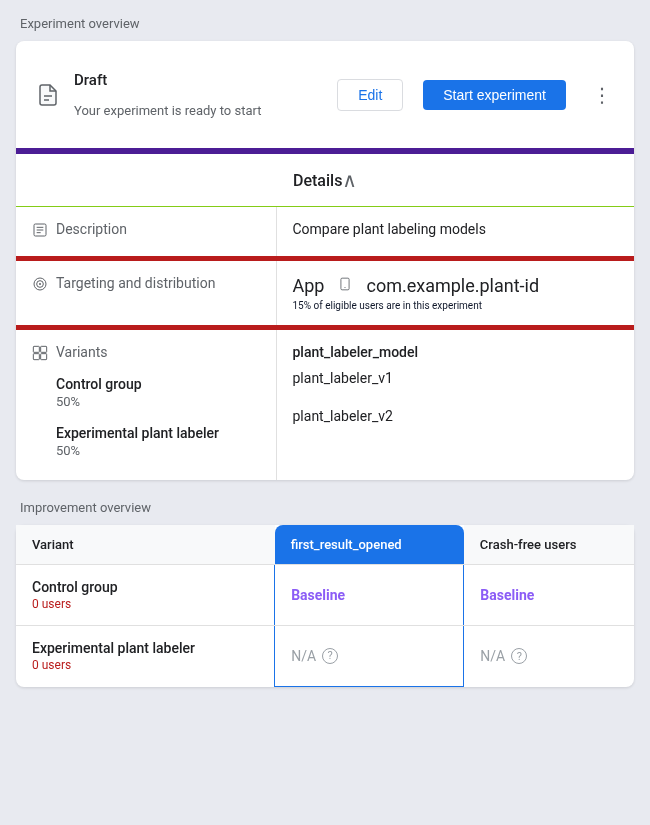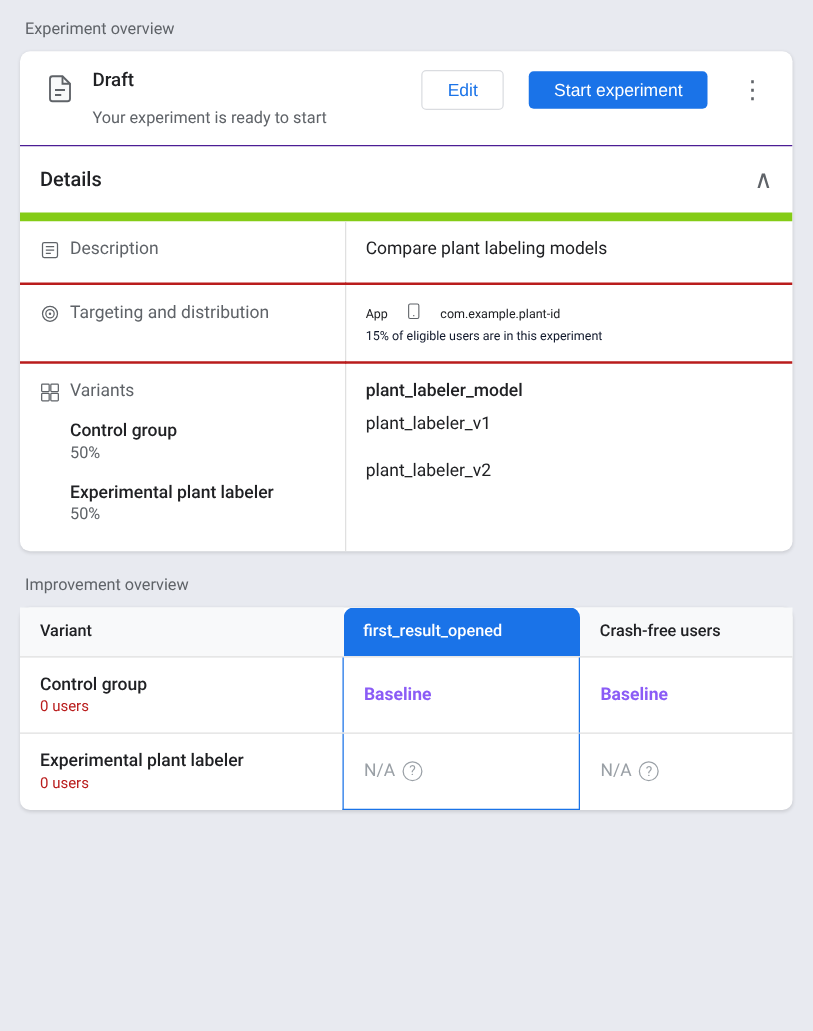--- a/index.html
+++ b/index.html
@@ -27,23 +27,23 @@
       background: #fff;
       border-radius: 8px;
       box-shadow: 0 1px 3px rgba(0,0,0,0.12);
       margin-bottom: 20px;
       overflow: hidden;
     }
 
     
     .draft-header {
       display: flex;
-      align-items: flex-start;
-      padding: 14px 16px;
-      border-bottom: 1px solid #4c1d95;
+      align-items: center;
+      padding: 30px 16px;
+      border-bottom: 6px solid #4c1d95;
     }
     .draft-icon {
       width: 32px;
       height: 32px;
       display: flex;
       align-items: center;
       justify-content: center;
       margin-right: 10px;
       color: #5f6368;
       font-size: 20px;
@@ -96,42 +96,42 @@
       border-radius: 50%;
       display: flex;
       align-items: center;
       justify-content: center;
     }
 
     
     .details-header {
       display: flex;
       align-items: center;
-      justify-content: space-between;
+      justify-content: center;
       padding: 14px 16px;
-      border-bottom: 7px solid #84cc16;
+      border-bottom: 1px solid #84cc16;
     }
     .details-title {
       font-size: 16px;
       font-weight: 500;
     }
     .collapse-btn {
       background: none;
       border: none;
       cursor: pointer;
       color: #5f6368;
       font-size: 20px;
     }
 
     .details-table {
       width: 100%;
       border-collapse: collapse;
     }
     .details-table tr {
-      border-bottom: 2px solid #b91c1c;
+      border-bottom: 5px solid #b91c1c;
     }
     .details-table tr:last-child {
       border-bottom: none;
     }
     .details-table td {
       padding: 14px 16px;
       vertical-align: top;
     }
     .details-table td:first-child {
       width: 260px;
@@ -176,21 +176,21 @@
       margin-bottom: 22px;
     }
     .model-value:last-child {
       margin-bottom: 0;
     }
 
     .targeting-app {
       display: flex;
       align-items: center;
       gap: 14px;
-      font-size: 10px;
+      font-size: 18px;
       color: #202124;
     }
     .targeting-note {
       font-size: 10px;
       color: #0f172a;
       margin-top: 4px;
     }
     .app-icon {
       font-size: 14px;
     }

